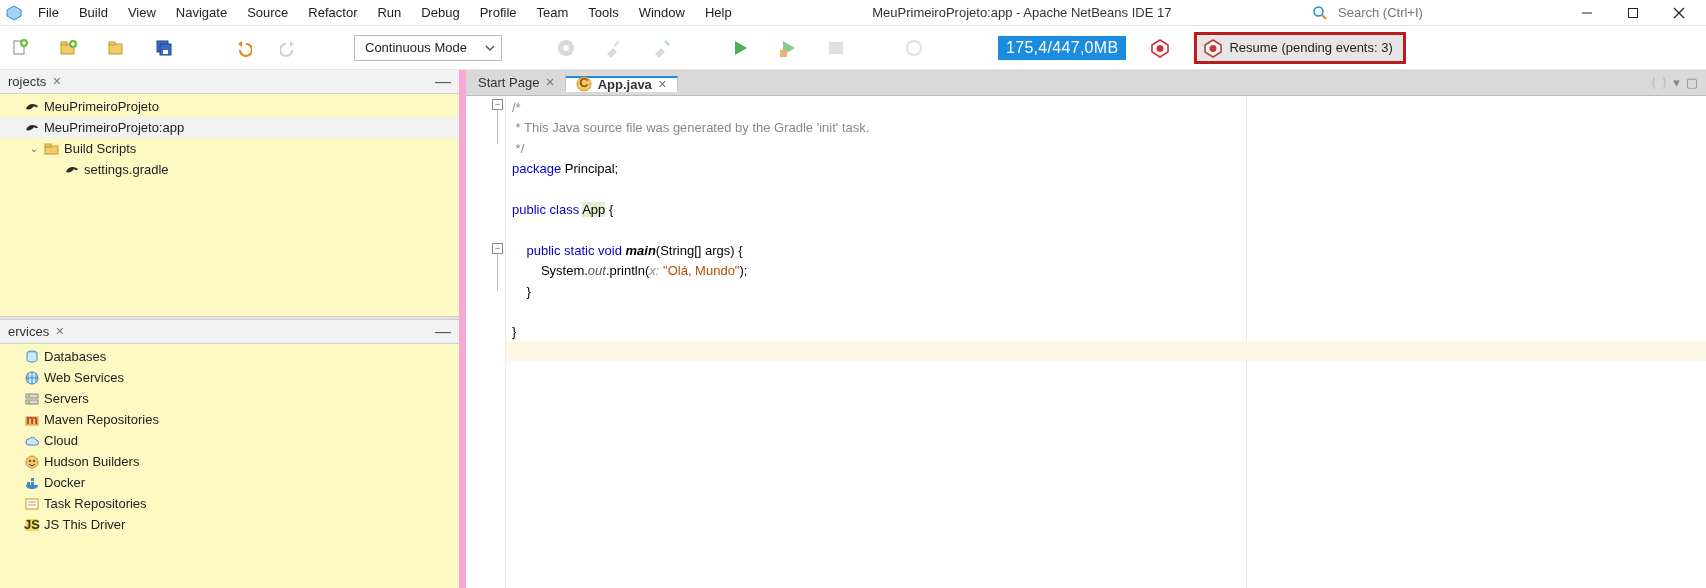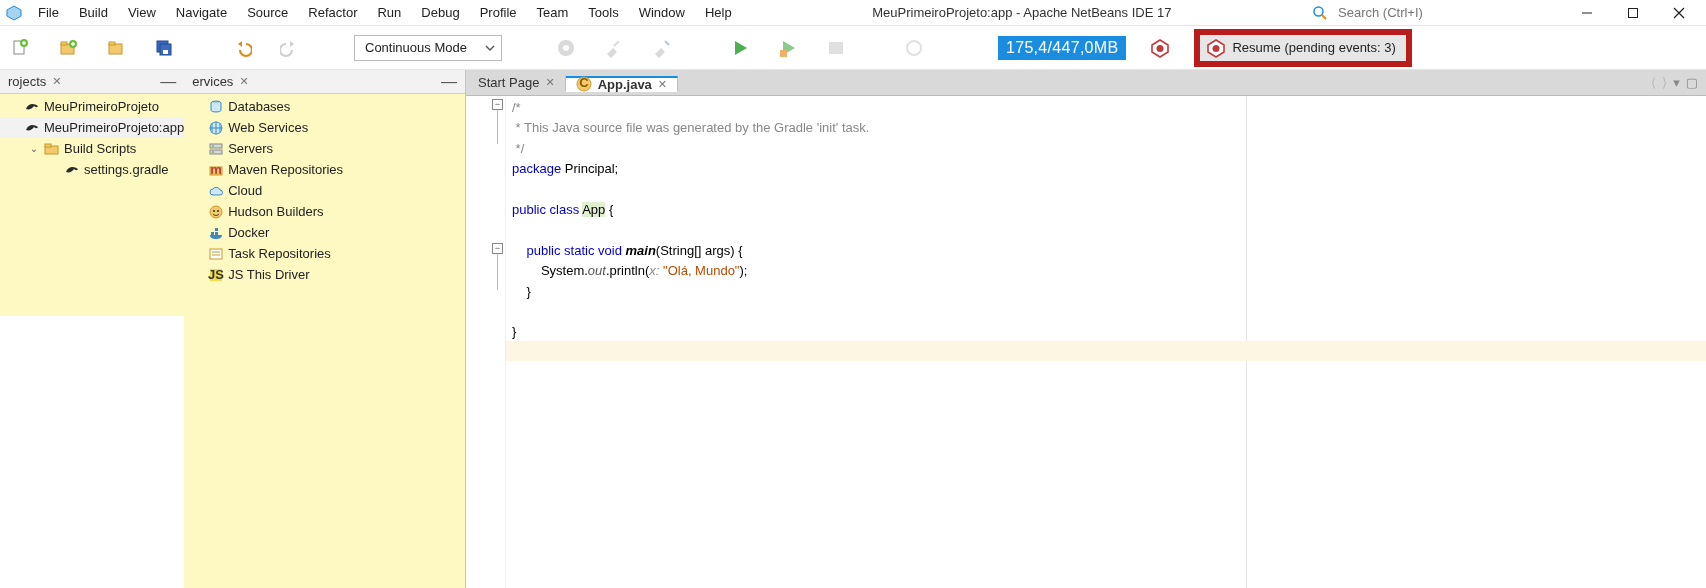--- a/index.html
+++ b/index.html
@@ -15,25 +15,25 @@
   .search-box { width: 220px; border: none; outline: none; padding: 2px 4px; color: #888; background: transparent; }
   .window-controls { display: flex; margin-left: auto; }
   .window-btn { width: 46px; height: 26px; display: flex; align-items: center; justify-content: center; }
 
   
   .toolbar { display: flex; align-items: center; height: 44px; padding: 2px 6px; background: #fff; border-bottom: 1px solid #e5e5e5; gap: 20px; }
   .tb-btn { width: 28px; height: 28px; display: flex; align-items: center; justify-content: center; border-radius: 2px; }
   .tb-sep { width: 10px; }
   .dropdown { display: flex; align-items: center; height: 26px; border: 1px solid #bbb; padding: 0 6px 0 10px; gap: 6px; font-size: 13px; color: #222; background: #fff; min-width: 148px;}
   .memory-badge { background: #1b8de0; color: #fff; font-size: 16px; padding: 3px 8px; white-space: nowrap; letter-spacing: .3px;}
-  .resume-btn { display: flex; align-items: center; gap: 6px; background: #e6e6e6; border: 6px solid #b91c1c; padding: 3px 10px 3px 6px; color: #222; font-size: 13px;}
+  .resume-btn { display: flex; align-items: center; gap: 6px; background: #e6e6e6; border: 3px solid #b91c1c; padding: 3px 10px 3px 6px; color: #222; font-size: 13px;}
 
   
   .main { display: flex; height: calc(100% - 70px); width: 100%; }
-  .left-col { width: 466px; display: flex; flex-direction: row; border-right: 1px solid #f9a8d4;}
+  .left-col { width: 466px; display: flex; flex-direction: column; border-right: 7px solid #f9a8d4;}
   .panel-header { display: flex; align-items: center; background: #f2f2f2; border-bottom: 1px solid #d0d0d0; height: 24px; padding: 0 4px; gap: 6px;}
   .panel-tab { display: flex; align-items: center; gap: 4px; padding: 2px 4px; font-size: 12.5px; color: #333;}
   .panel-tab .close-x { color: #777; font-size: 11px; margin-left: 2px;}
   .panel-header .spacer { flex: 1; }
   .panel-min { color: #555; font-size: 16px; padding: 0 4px; line-height: 12px;}
   .panel-body { flex: 1; overflow: auto; background: #fef9c3; }
   .tree { padding: 2px 0; }
   .tree-row { display: flex; align-items: center; height: 21px; padding-left: 4px; gap: 4px; white-space: nowrap;}
   .tree-row.sel { background: #f2f2f2; }
   .tw0 { padding-left: 8px; }

